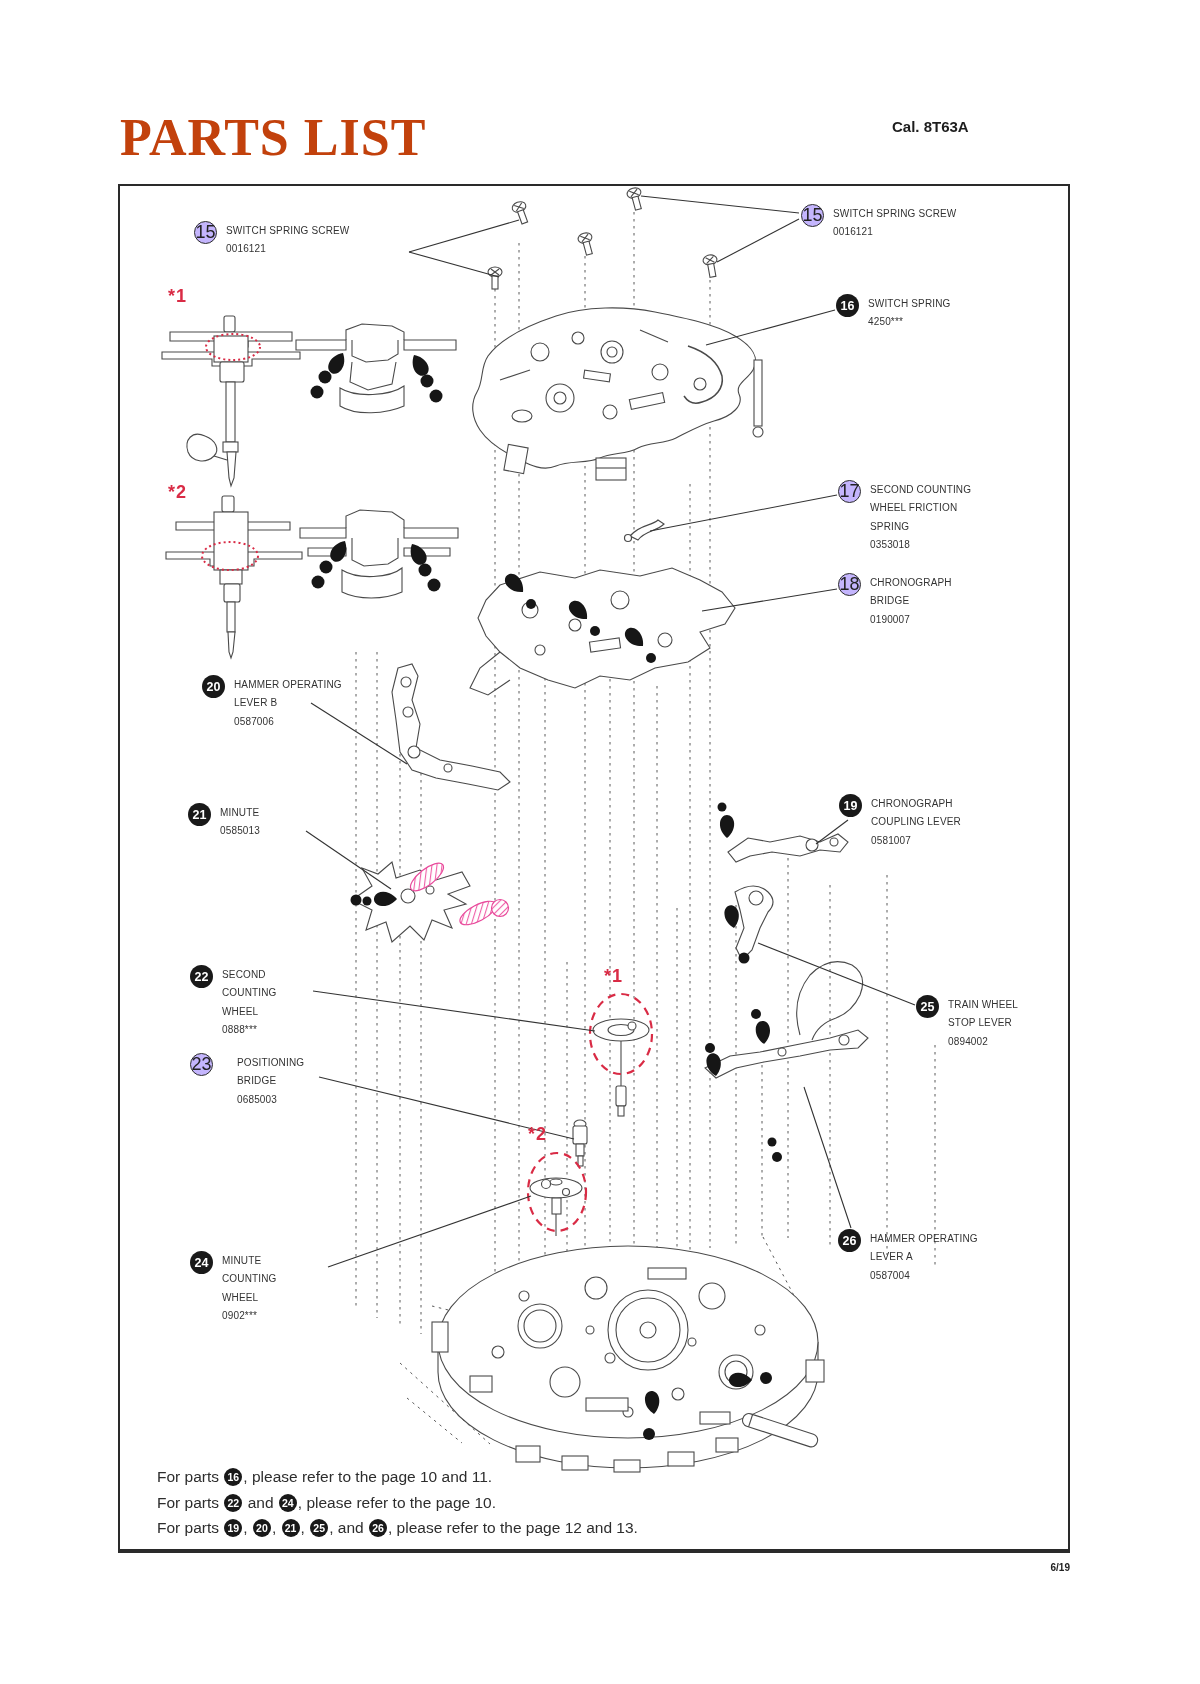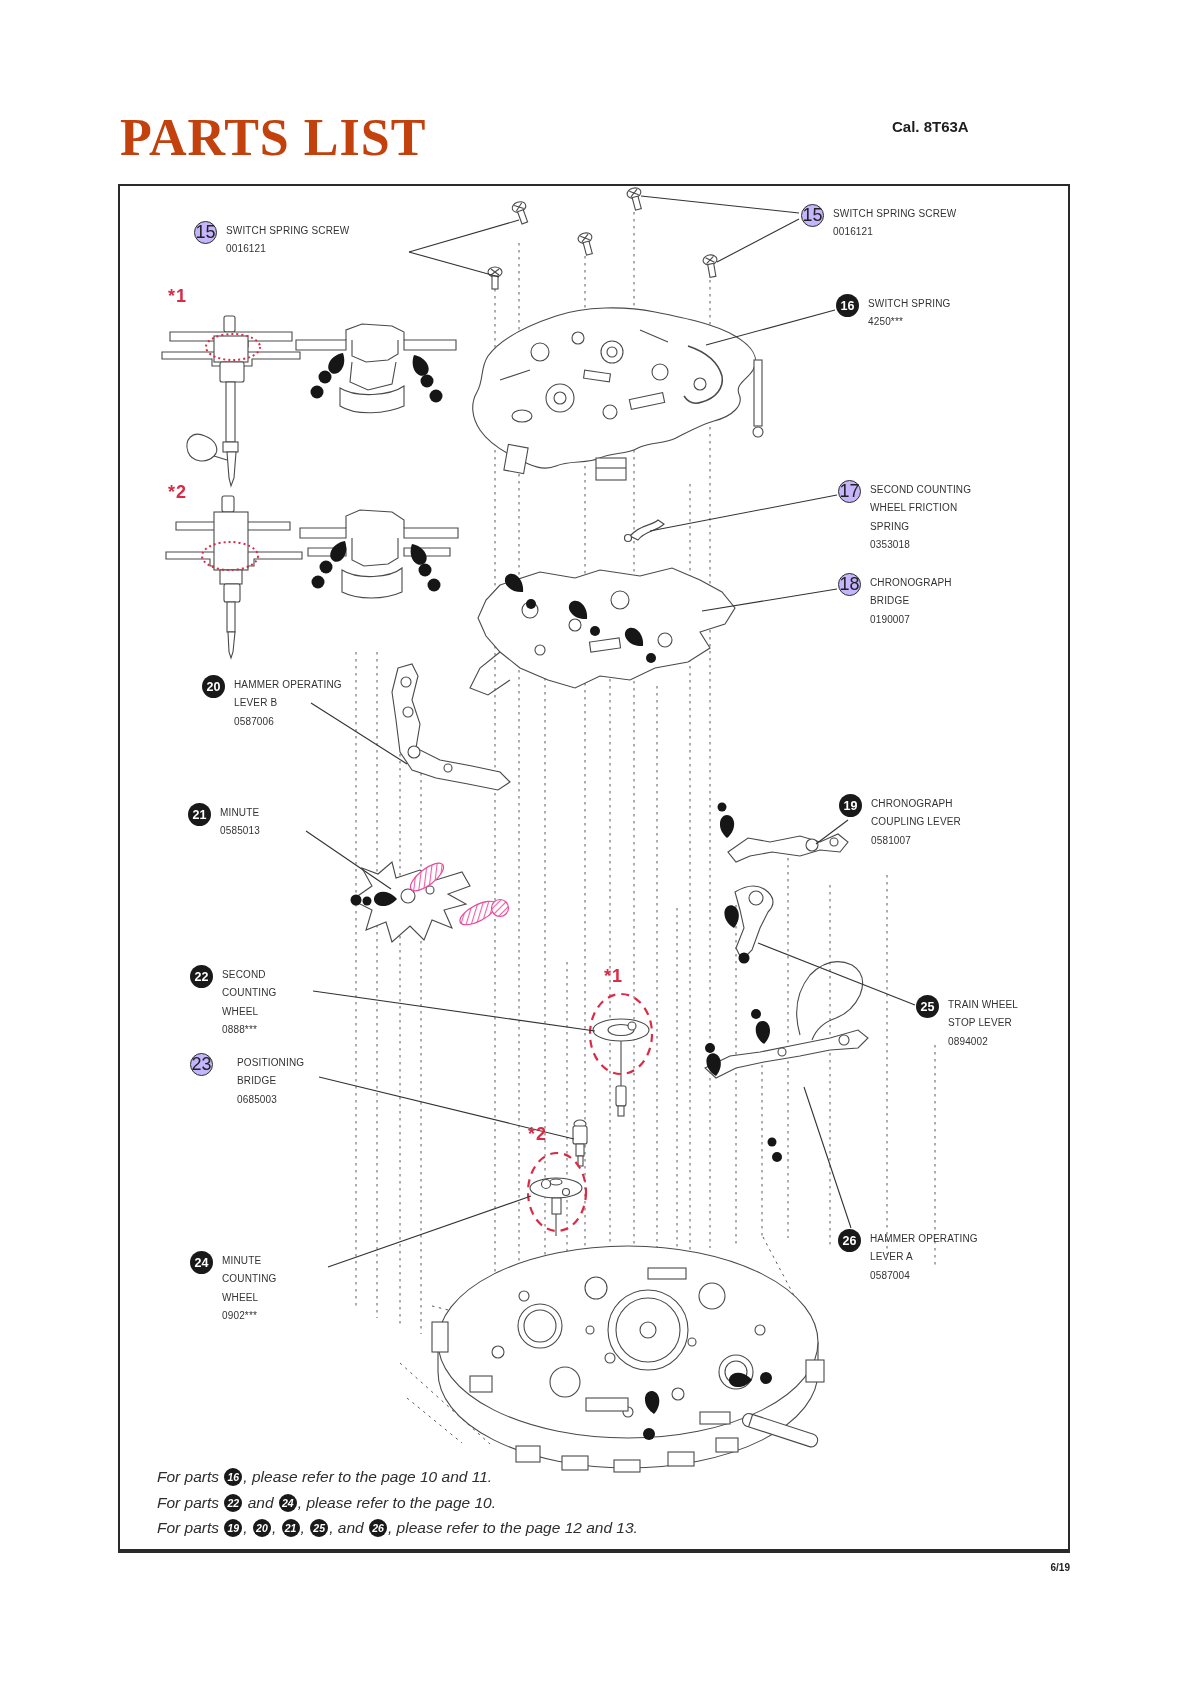--- a/index.html
+++ b/index.html
@@ -22,21 +22,21 @@
   .art{position:absolute;left:118px;top:184px;}
   .part-label{position:absolute;display:flex;gap:9px;align-items:flex-start;}
   .badge{
     width:23px;height:23px;border-radius:50%;display:flex;align-items:center;justify-content:center;
     font-size:18px;flex:none;box-sizing:border-box;background:#c4b5fd;color:#222;
   }
   .badge.open{border:1.7px solid #2c2c2c;font-weight:400;}
   .badge.filled{background:#191919;color:#fff;font-weight:700;font-size:12.5px;border:none;}
   .part-text{font-size:10px;line-height:18.4px;color:#333;letter-spacing:.15px;white-space:nowrap;padding-top:1px;}
   .red-marker{position:absolute;color:#d92b45;font-weight:700;font-size:18px;letter-spacing:1px;}
-  .notes{position:absolute;left:157px;top:1468px;font-size:15.5px;color:#2d2d2d;font-style:italic;}
+  .notes{position:absolute;left:157px;top:1468px;font-size:15.5px;color:#2d2d2d;}
   .note-line{margin-bottom:7.5px;display:flex;align-items:center;white-space:pre;}
   .note-badge{
     width:18px;height:18px;border-radius:50%;background:#191919;color:#fff;
     display:inline-flex;align-items:center;justify-content:center;
     font-size:10.5px;font-weight:700;margin:0 1px;flex:none;
   }
   .page-number{
     position:absolute;left:118px;top:1562px;width:952px;text-align:right;
     font-size:10px;font-weight:700;color:#222;
   }

